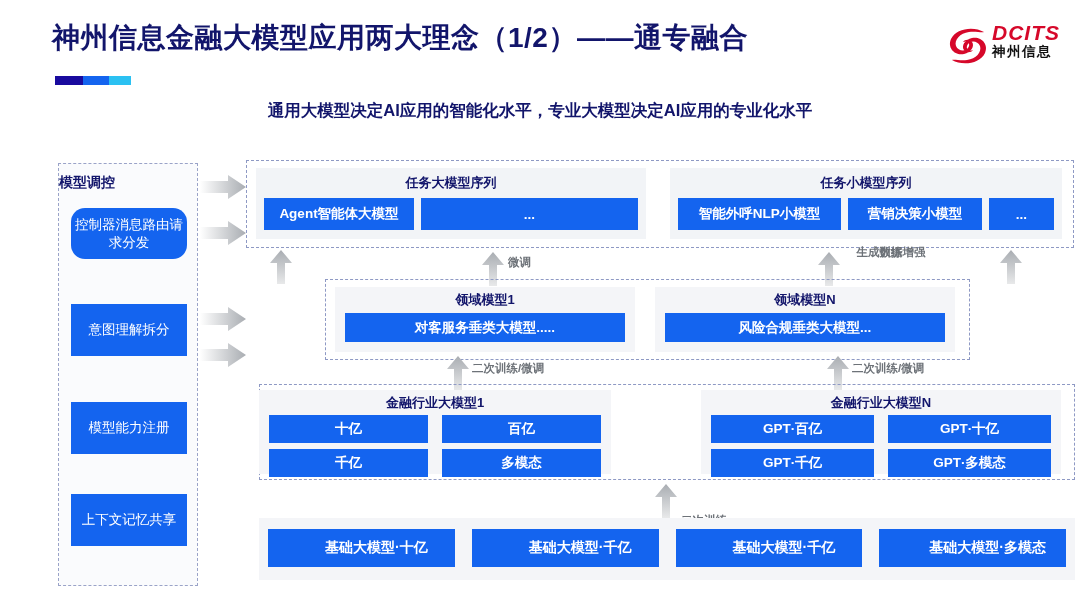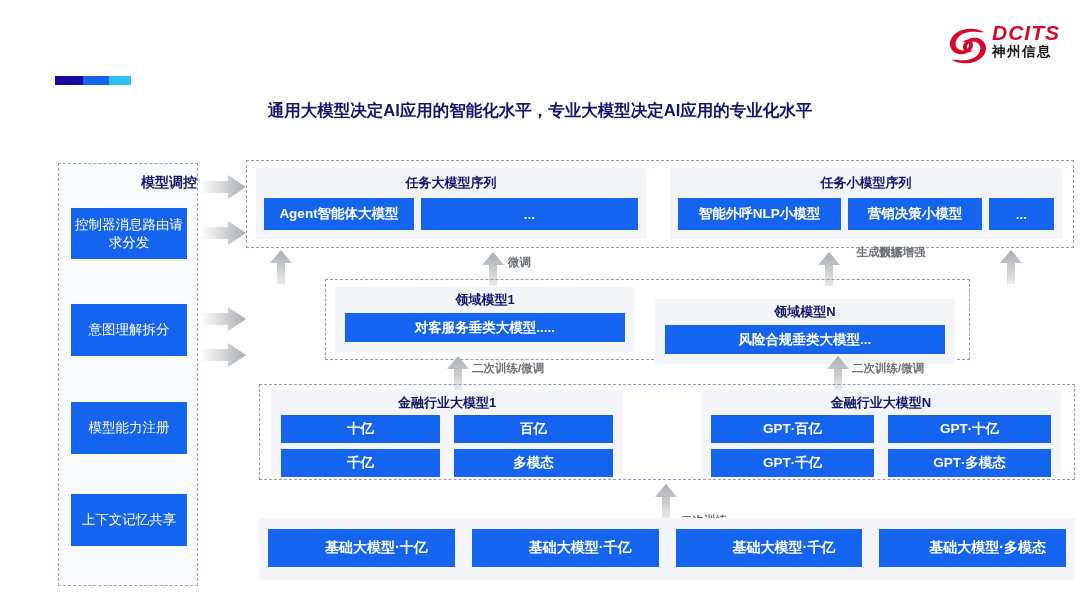--- a/index.html
+++ b/index.html
@@ -32,31 +32,31 @@
   .logo-en{font-size:21px;font-weight:bold;color:#d6082a;letter-spacing:1px;line-height:22px;font-style:italic;}
   .logo-cn{font-size:13.5px;font-weight:bold;color:#111;letter-spacing:1.5px;line-height:16px;}
 
   
   .sidebar{
     position:absolute;left:58px;top:163px;width:140px;height:423px;
     border:1px dashed #9aa3c8;background:#fafbfd;
     box-sizing:border-box;
   }
   .sidebar-title{
-    position:absolute;left:0;top:10px;width:100%;text-align:right;
+    position:absolute;left:0;top:10px;width:100%;text-align:left;
     font-size:14px;font-weight:bold;color:#12156b;
   }
   .sb-box{
     position:absolute;left:12px;width:116px;
     background:#1464ef;color:#ffffff;
     font-size:13.5px;line-height:18px;
     display:flex;align-items:center;justify-content:center;text-align:center;
     box-sizing:border-box;padding:2px 4px;
   }
-  .sb-box.b0{top:44px;height:51px;}
+  .sb-box.b0{top:44px;height:51px;border-radius:14px;}
   .sb-box.b1{top:140px;height:52px;}
   .sb-box.b2{top:238px;height:52px;}
   .sb-box.b3{top:330px;height:52px;}
 
   
   .sarrow{position:absolute;width:46px;height:26px;}
   .sarrow.a0{left:200px;top:174px;}
   .sarrow.a1{left:200px;top:220px;}
   .sarrow.a2{left:200px;top:306px;}
   .sarrow.a3{left:200px;top:342px;}
@@ -85,28 +85,28 @@
   .seq.left .bluebox.i1{flex:0 0 137px;}
   .seq.left .bluebox.i2{flex:1 1 auto;}
   .seq.right .bluebox.i0{flex:0 0 163px;}
   .seq.right .bluebox.i1{flex:0 0 134px;}
   .seq.right .bluebox.i2{flex:1 1 auto;}
 
   
   .row2{position:absolute;left:325px;top:279px;width:645px;height:81px;background:#ffffff;}
   .dm{position:absolute;top:8px;height:65px;background:#f4f5f8;}
   .dm.left{left:10px;width:300px;}
-  .dm.right{left:330px;width:300px;margin-top:12px;}
+  .dm.right{left:330px;width:300px;}
   .dm-title{position:absolute;top:4px;left:0;width:100%;}
   .dm .bluebox{position:absolute;left:10px;right:10px;top:26px;height:29px;}
 
   
   .row3{position:absolute;left:259px;top:384px;width:816px;height:96px;}
   .ind{position:absolute;top:6px;height:84px;background:#f4f5f8;}
-  .ind.left{left:12px;width:352px;}
+  .ind.left{left:0;width:352px;}
   .ind.right{left:442px;width:360px;}
   .ind-title{position:absolute;top:4px;left:0;width:100%;}
   .ind-grid{position:absolute;top:25px;left:10px;right:10px;
     display:grid;grid-template-columns:1fr 1fr;gap:6px 14px;}
   .ind-grid .bluebox{height:28px;}
 
   
   .row4{position:absolute;left:259px;top:518px;width:816px;height:62px;background:#f4f5f8;}
   .base-grid{position:absolute;top:11px;left:9px;right:9px;
     display:grid;grid-template-columns:repeat(4,1fr);gap:17px;}
@@ -123,20 +123,21 @@
   .caption{
     position:absolute;font-size:11.5px;color:#6d7278;font-weight:bold;
     line-height:13px;white-space:nowrap;
   }
   .caption.center{text-align:center;}
 </style>
 </head>
 <body>
 
 <div class="header">
+  <div class="slide-title">神州信息金融大模型应用两大理念（1/2）——通专融合</div>
   <div class="accent-bar">
     <div class="accent-seg s1"></div>
     <div class="accent-seg s2"></div>
     <div class="accent-seg s3"></div>
   </div>
   <div class="subtitle">通用大模型决定AI应用的智能化水平，专业大模型决定AI应用的专业化水平</div>
 
   <div class="logo">
     <svg class="logo-mark" viewBox="0 0 44 40">
       <path d="M38 6 C28 0 10 2 5 13 C1 22 9 30 18 28 C25 26.5 29 20 26 16 C24 13 19 13 17 16 C22 14 25 18 22 22 C19 26 12 25 10 20 C8 14 14 7 23 6 C30 5.2 36 7 38 6 Z" fill="#d6082a"></path>

